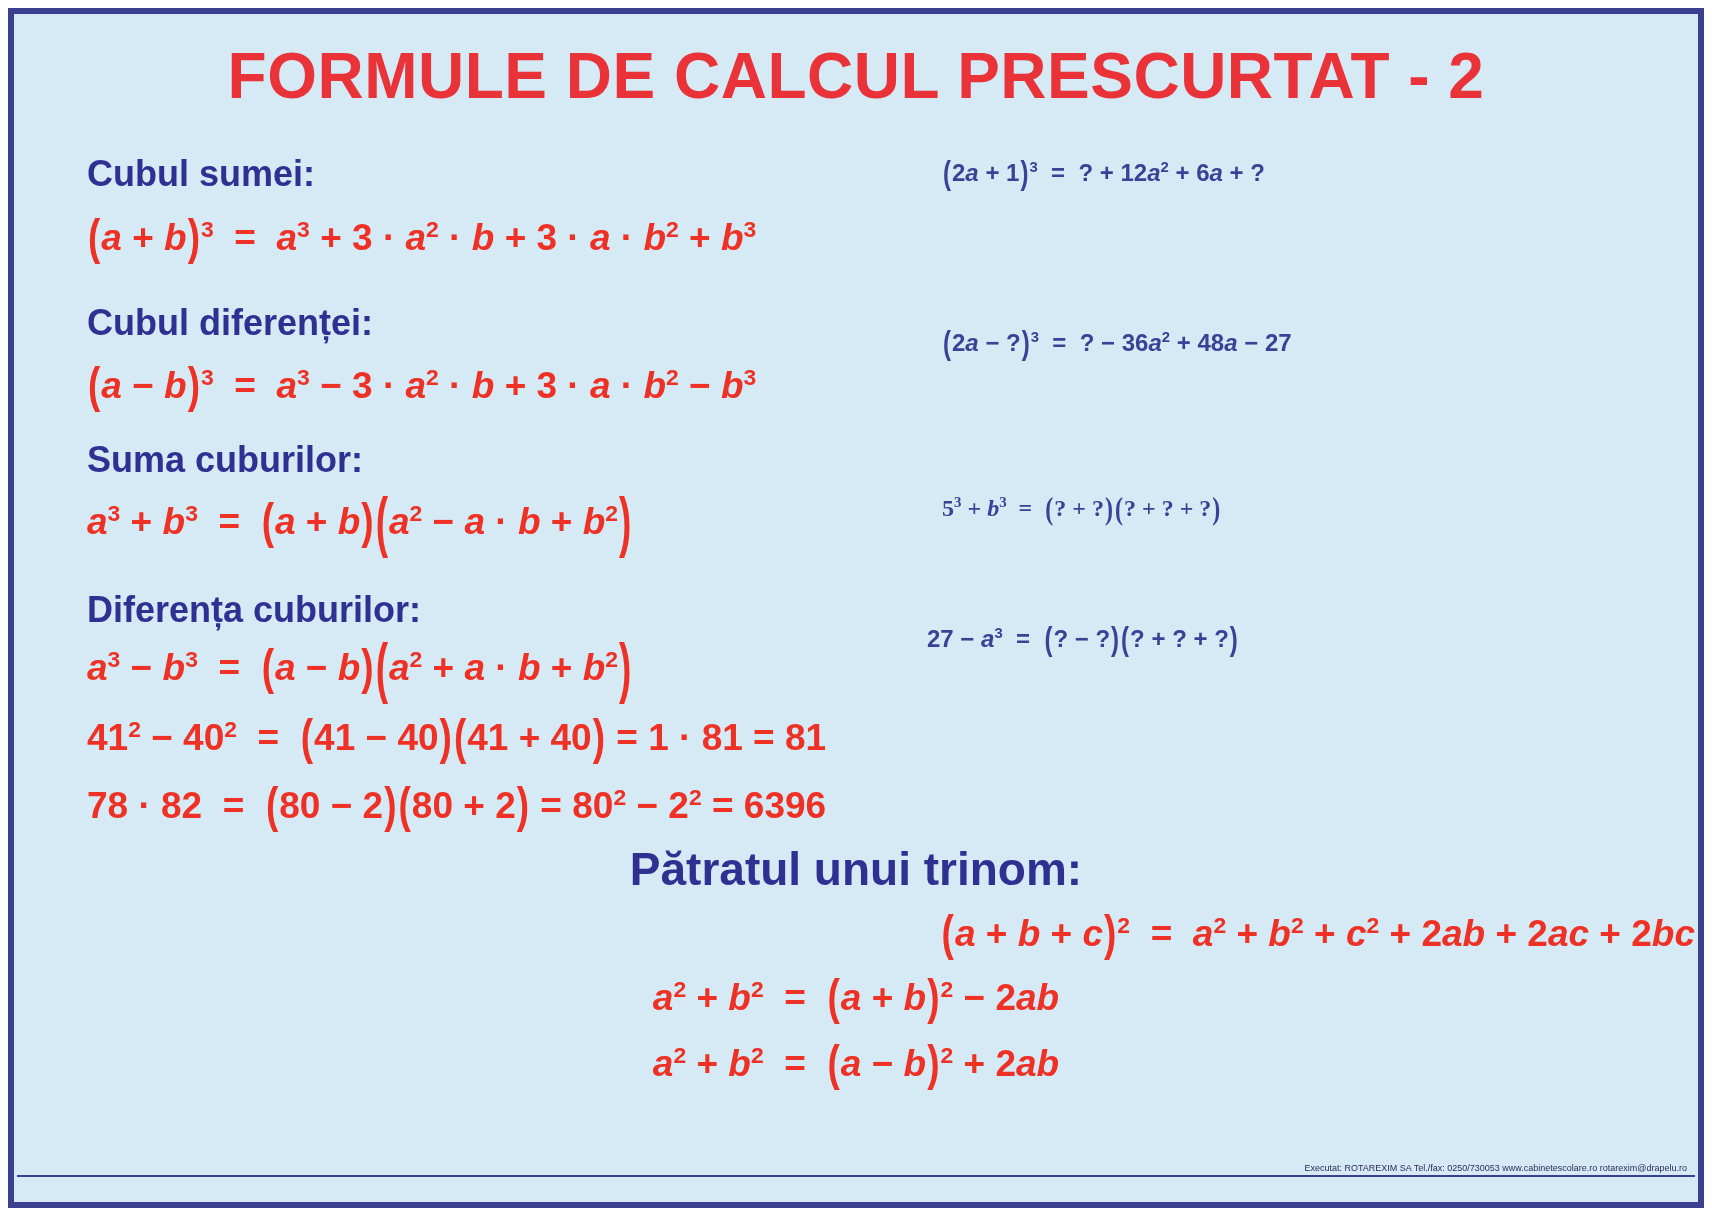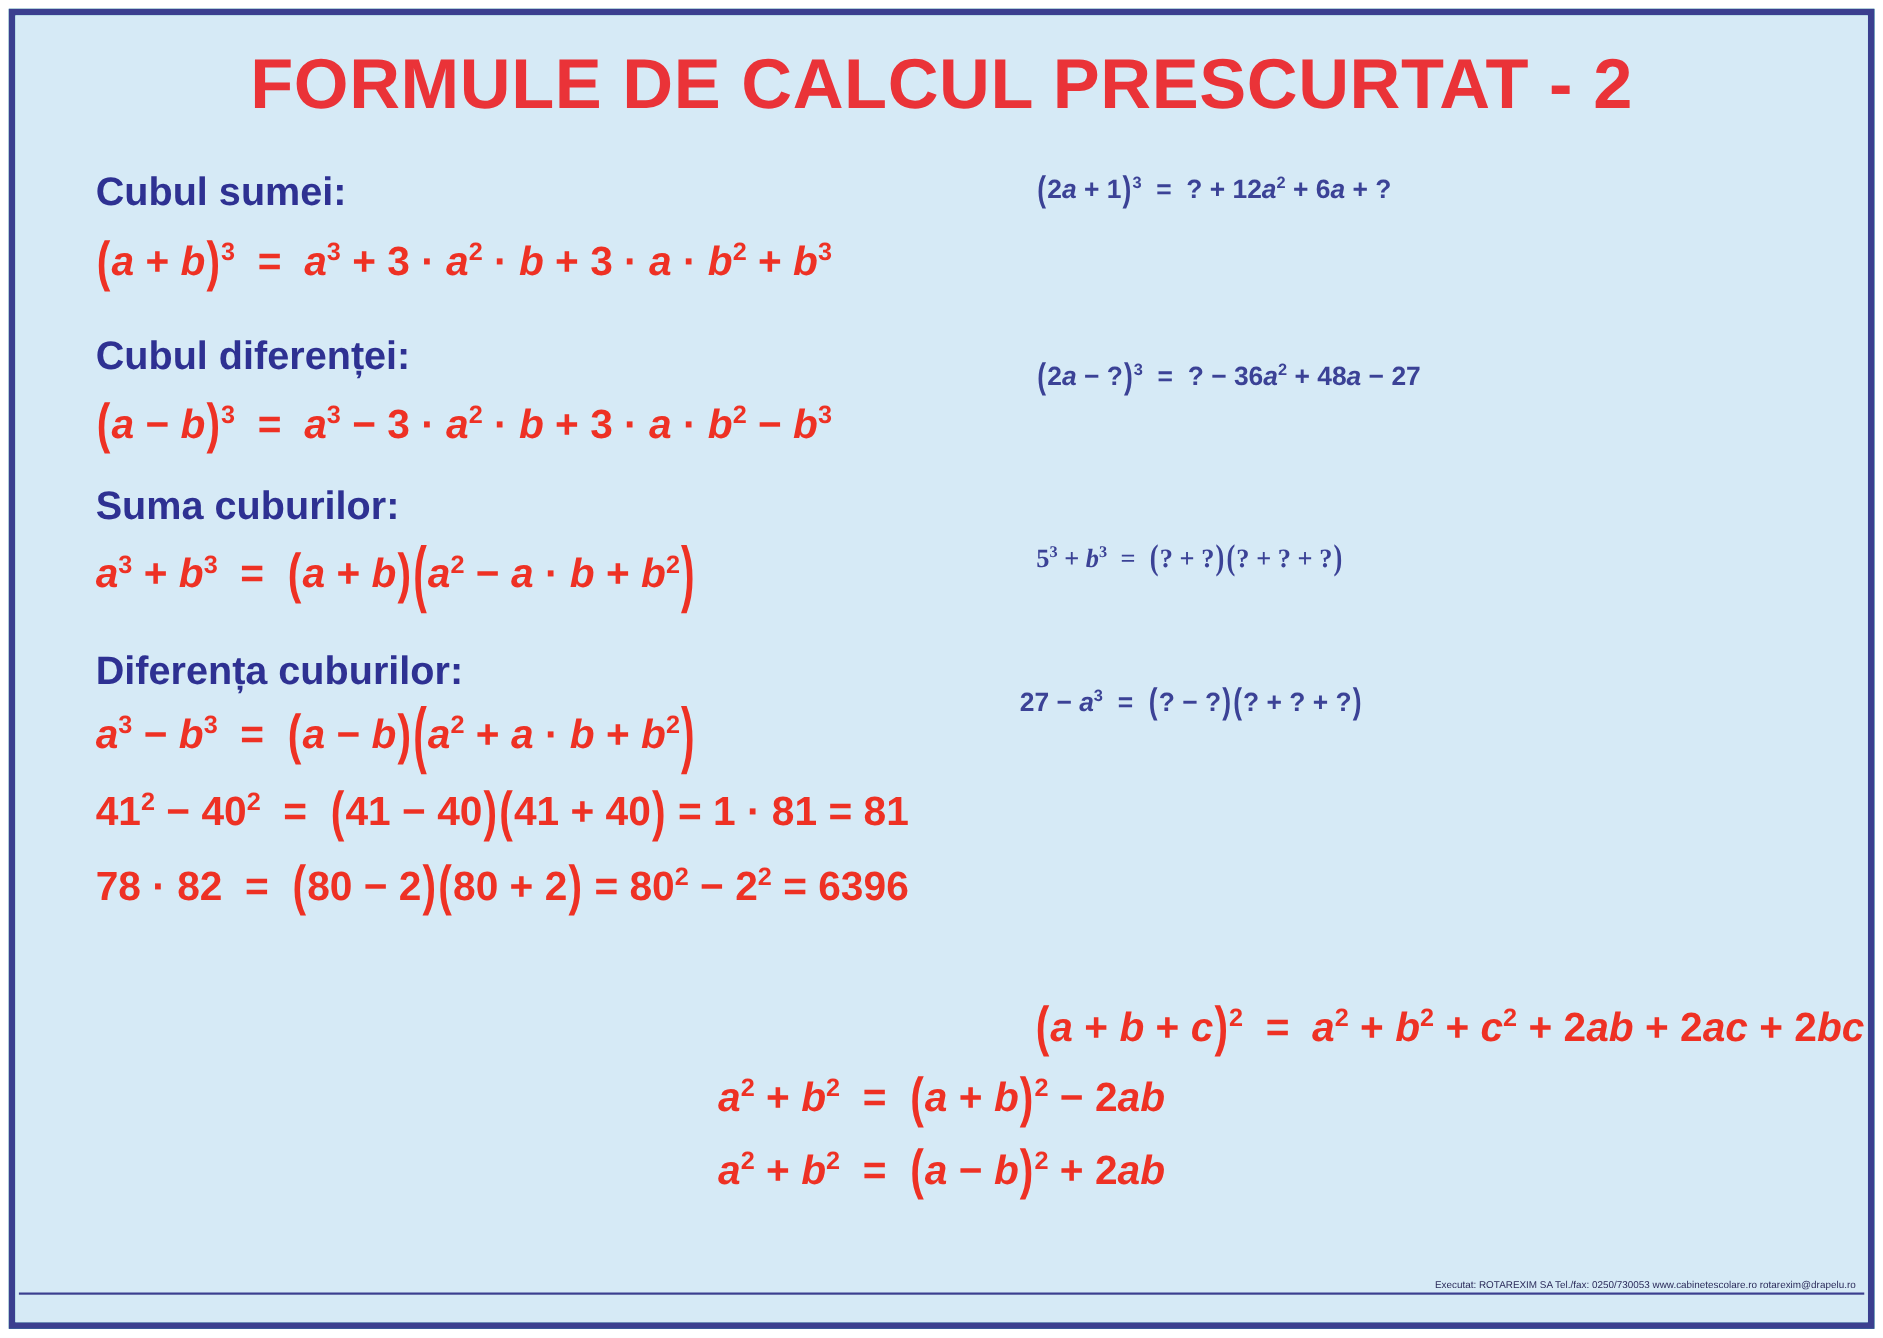--- a/index.html
+++ b/index.html
@@ -246,20 +246,21 @@
           <span class="op"> &nbsp;=&nbsp; </span>
           <span class="paren">(</span><span class="op">?</span><span class="op"> + </span><span class="op">?</span><span class="paren">)</span><span class="paren">(</span><span class="op">?</span><span class="op"> + </span><span class="op">?</span><span class="op"> + </span><span class="op">?</span><span class="paren">)</span>
         </div>
 
         <div class="abs mathblue" id="r-ex4">
           <span class="num">27</span><span class="op"> − </span>a<sup class="num">3</sup>
           <span class="op"> &nbsp;=&nbsp; </span>
           <span class="paren">(</span><span class="op">?</span><span class="op"> − </span><span class="op">?</span><span class="paren">)</span><span class="paren">(</span><span class="op">?</span><span class="op"> + </span><span class="op">?</span><span class="op"> + </span><span class="op">?</span><span class="paren">)</span>
         </div>
 
+        <div class="abs heading" id="h-trinom">Pătratul unui trinom:</div>
 
         <div class="abs mathred" id="f-tri1">
           <span class="paren">(</span>a<span class="op"> + </span>b<span class="op"> + </span>c<span class="paren">)</span><sup class="num">2</sup>
           <span class="op"> &nbsp;=&nbsp; </span>a<sup class="num">2</sup><span class="op"> + </span>b<sup class="num">2</sup><span class="op"> + </span>c<sup class="num">2</sup>
           <span class="op"> + </span><span class="num">2</span>ab<span class="op"> + </span><span class="num">2</span>ac<span class="op"> + </span><span class="num">2</span>bc
         </div>
 
         <div class="abs mathred" id="f-tri2">
           a<sup class="num">2</sup><span class="op"> + </span>b<sup class="num">2</sup>
           <span class="op"> &nbsp;=&nbsp; </span>

